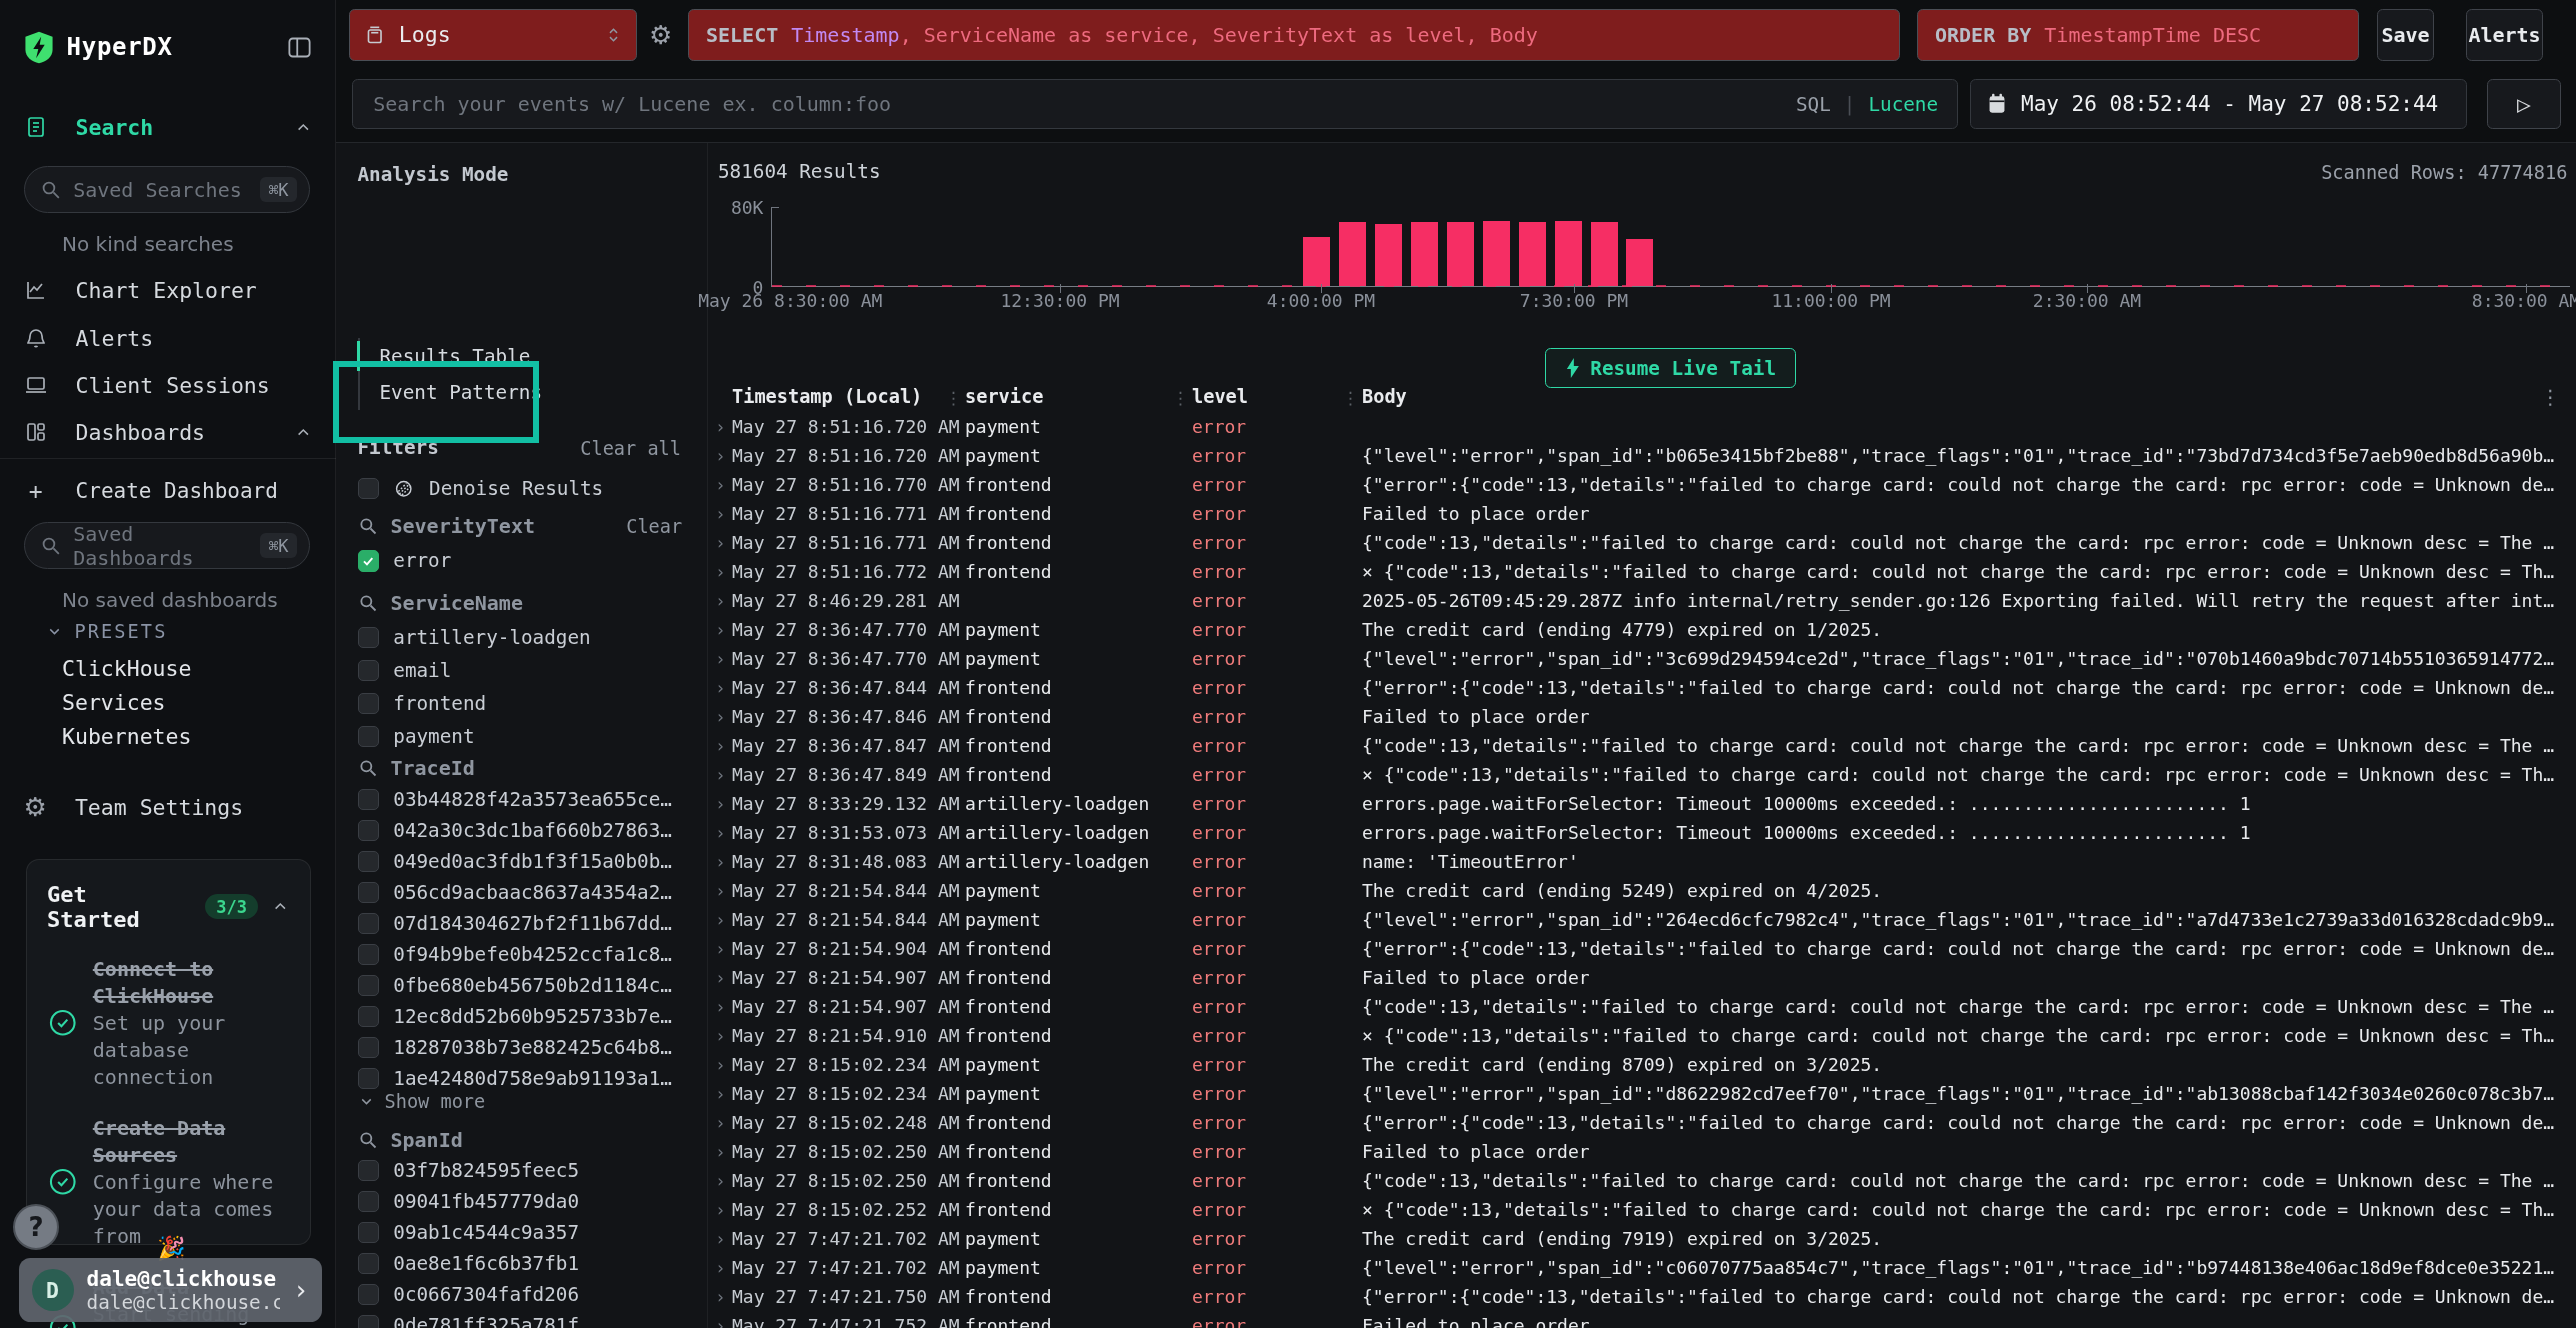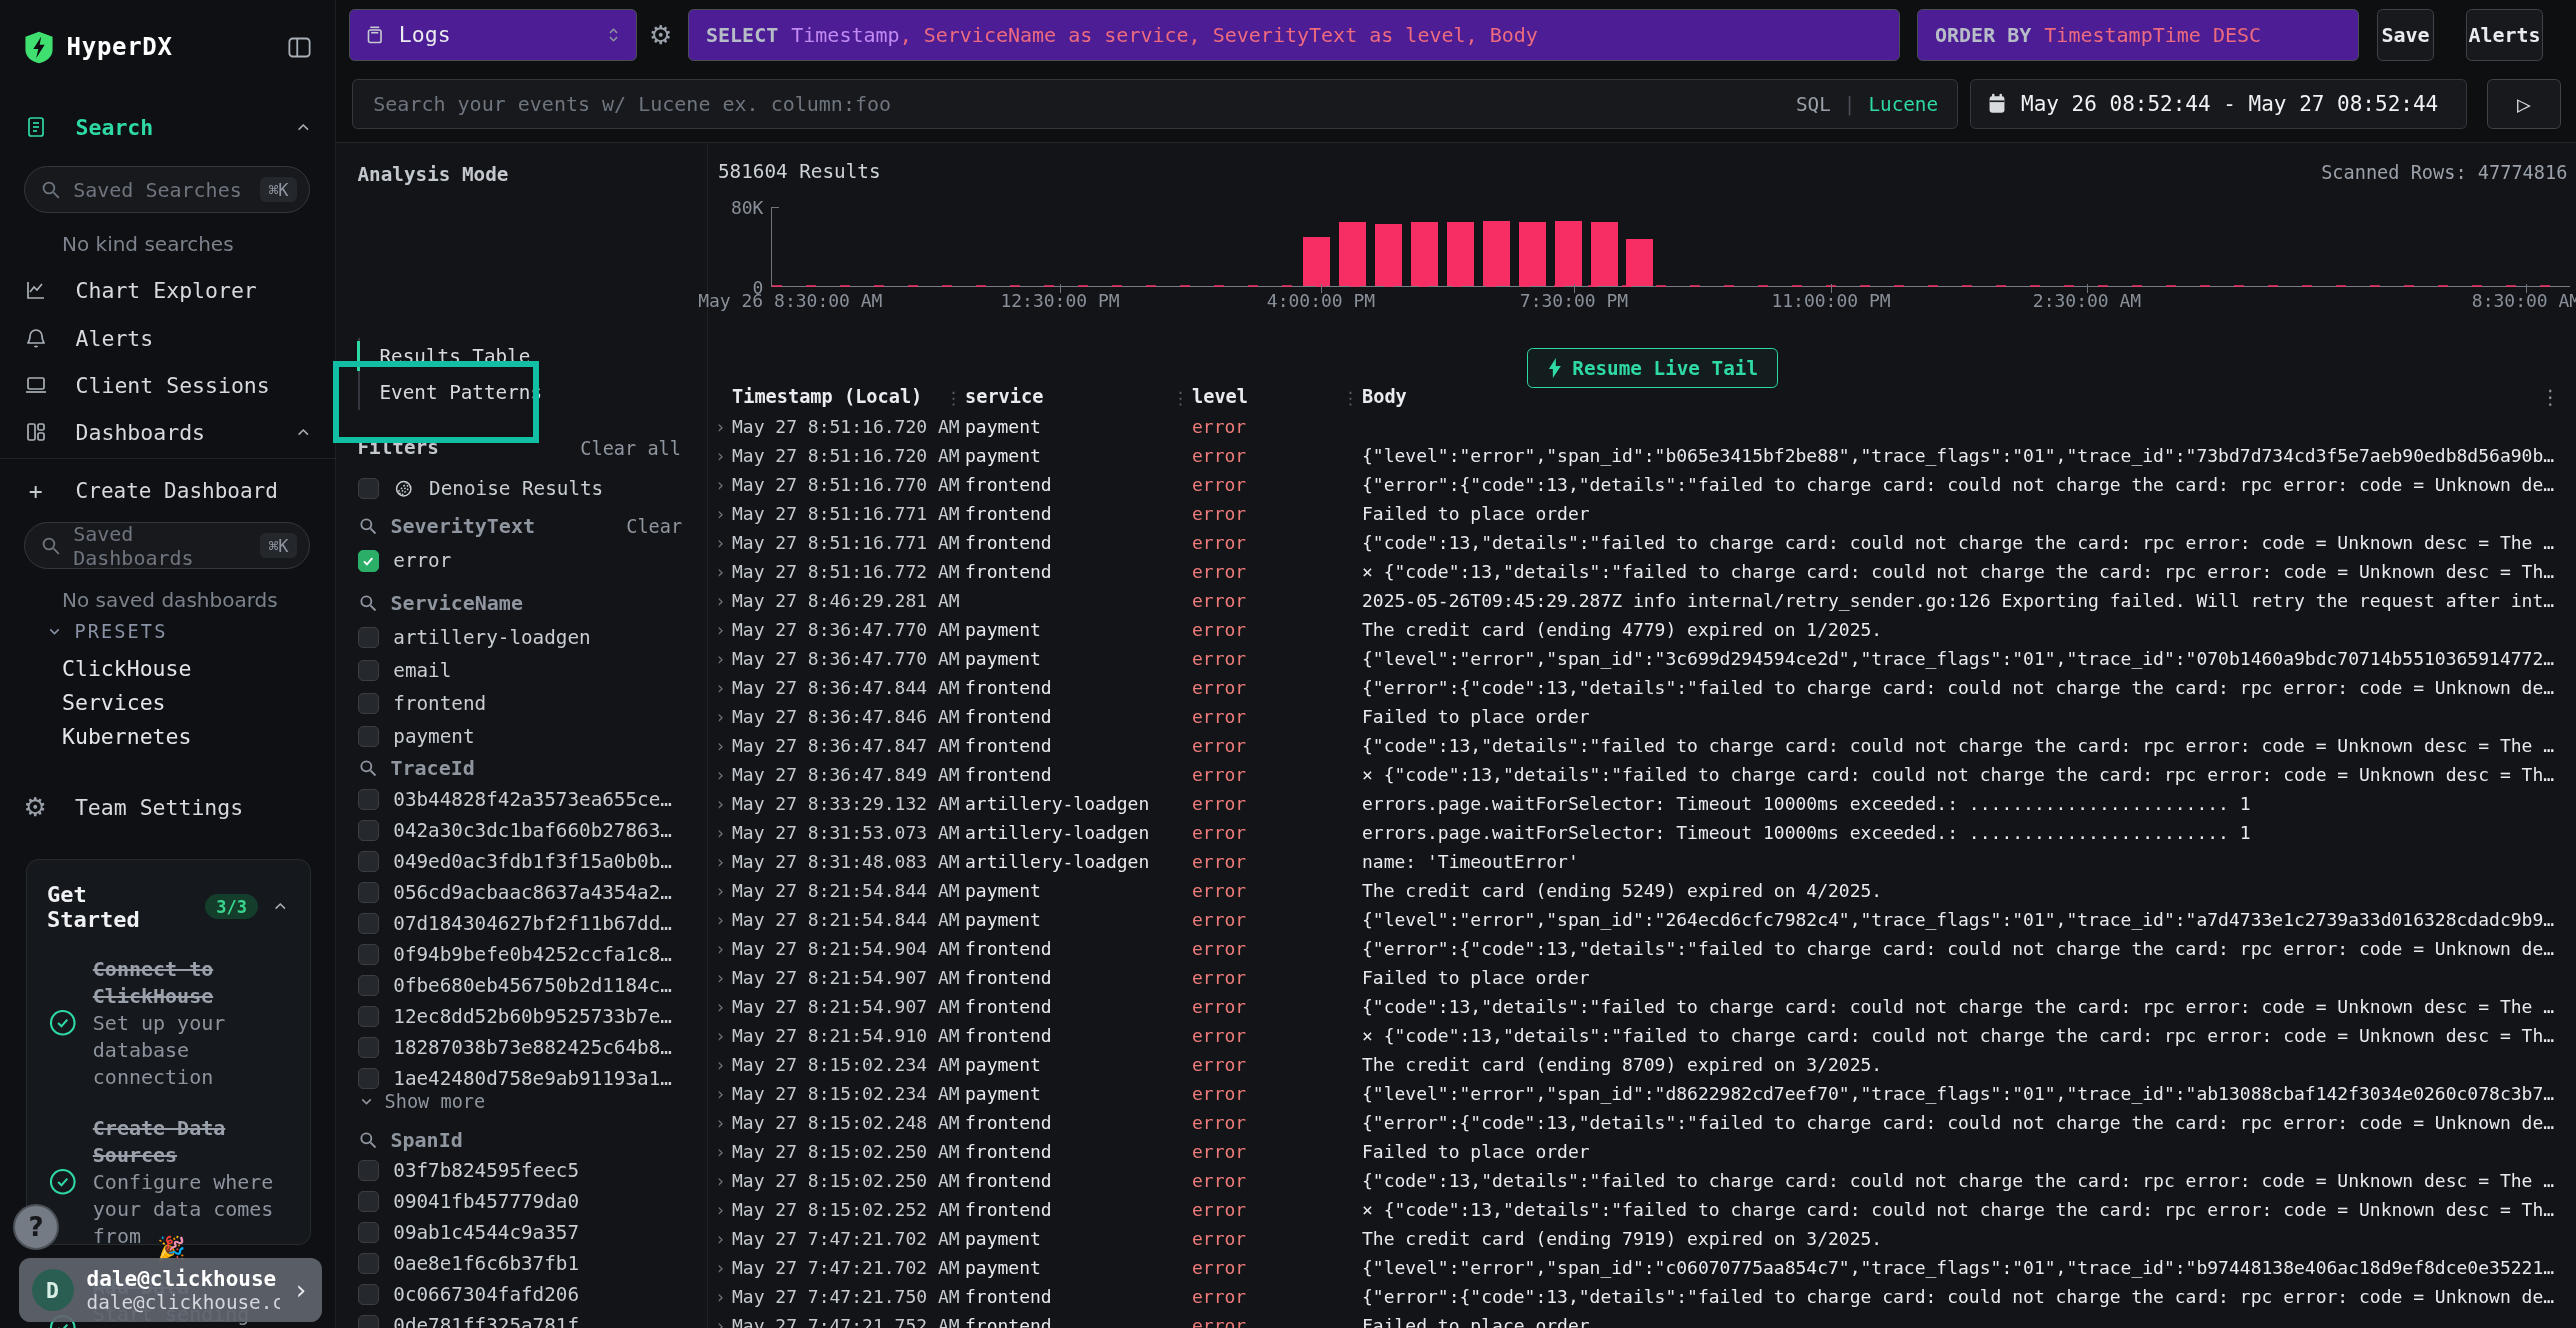--- a/index.html
+++ b/index.html
@@ -34,21 +34,21 @@
   #confetti{position:absolute;left:157px;top:1235px;font-size:23px;z-index:40;font-family:"DejaVu Sans",sans-serif;}
   #help-btn{position:absolute;left:13px;top:1204px;width:46px;height:46px;border-radius:50%;background:#757b84;border:2.9px solid #4c5158;color:#16181c;font-weight:bold;font-size:26px;display:flex;align-items:center;justify-content:center;z-index:60;}
   #user-pill{position:absolute;left:18.6px;top:1258px;width:303px;height:64px;background:rgba(96,101,110,.92);border-radius:11.4px;display:flex;align-items:center;padding:0 13px;gap:13px;z-index:50;}
   #user-avatar{width:42px;height:42px;border-radius:50%;background:#2b5e52;color:#d8efe6;font-size:21.5px;font-weight:bold;display:flex;align-items:center;justify-content:center;flex:0 0 auto;}
   .user-email{font-size:21px;font-weight:bold;color:#fff;white-space:nowrap;overflow:hidden;}
   .user-sub{font-size:19.3px;color:#d4d7db;white-space:nowrap;overflow:hidden;}
   .user-chev{color:#e9ebee;font-size:26px;flex:0 0 auto;}
 
   
   #topbar{position:absolute;left:336px;top:0;width:2240px;height:143px;background:#0d0f11;border-bottom:0.7px solid #24272b;}
-  .inputbox{position:absolute;background:#4c1d95;border:1.4px solid #4a4e55;border-radius:5.7px;display:flex;align-items:center;font-size:20px;}
+  .inputbox{position:absolute;background:#7f1d1d;border:1.4px solid #4a4e55;border-radius:5.7px;display:flex;align-items:center;font-size:20px;}
   .kw{color:#b7bdc6;font-weight:bold;margin-right:13px;}
   .purple{color:#c289f2;}
   .pink{color:#ee6a7f;white-space:nowrap;overflow:hidden;}
   .btn{position:absolute;background:#17191d;border:1.4px solid #3f434a;border-radius:5.7px;color:#e9ebee;font-weight:bold;font-size:20px;display:flex;align-items:center;justify-content:center;}
   #lucene-input{border:1.4px solid #34383e;background:#17191d;}
   #lucene-input input{flex:1;background:transparent;border:0;outline:none;color:#9ba1aa;font-size:20px;font-family:inherit;}
   #lucene-input input::placeholder{color:#6f757e;}
   .lang-toggle{display:flex;gap:13px;align-items:center;font-size:19.3px;margin-left:14.3px;}
   .lang-sql{color:#9ba1aa;}
   .lang-div{color:#4a4e55;}
@@ -78,21 +78,21 @@
   #scanned{position:absolute;right:8.6px;top:18.6px;font-size:18.6px;color:#9ba1aa;}
   #chart{position:absolute;left:63px;top:64px;width:1799px;height:80px;border-left:1.4px solid #6f757e;border-bottom:1.4px solid #777d85;}
   #chart .ylab{position:absolute;font-size:18px;color:#8a909a;transform:translate(-100%,-50%);}
   #chart .ytick{position:absolute;left:-1.4px;width:8.6px;height:1.4px;background:#6f757e;}
   #chart-bars{position:absolute;left:0;top:0;width:100%;height:100%;}
   .bar{position:absolute;bottom:0;width:27px;background:#f62e64;}
   .baseline-dashes{position:absolute;left:0;right:0;bottom:-1.4px;height:2.9px;background:repeating-linear-gradient(90deg,rgba(246,46,100,.75) 0 10px,transparent 10px 34px);}
   #chart-ticks{position:absolute;left:63px;top:147px;width:1799px;height:29px;}
   .xtick{position:absolute;transform:translateX(-50%);font-size:18px;color:#8a909a;white-space:nowrap;}
   .xmark{position:absolute;top:-5.7px;width:1.4px;height:8.6px;background:#6f757e;}
-  #live-tail{position:absolute;left:819px;top:205px;height:40px;padding:0 18.6px;border:1.4px solid #2fd9a6;border-radius:5.7px;background:rgba(47,217,166,.05);color:#2fd9a6;font-size:19.3px;font-weight:bold;display:flex;align-items:center;gap:10px;}
+  #live-tail{position:absolute;left:837px;top:205px;height:40px;padding:0 18.6px;border:1.4px solid #2fd9a6;border-radius:5.7px;background:rgba(47,217,166,.05);color:#2fd9a6;font-size:19.3px;font-weight:bold;display:flex;align-items:center;gap:10px;}
   #thead{position:absolute;left:0;top:238px;width:1868px;height:31.5px;display:flex;align-items:center;font-size:18.6px;font-weight:bold;color:#e9ebee;}
   #thead .hc{position:relative;white-space:nowrap;}
   .dots{position:absolute;left:-20px;top:1.4px;color:#5a6066;font-weight:normal;font-size:17px;}
   #thead .kebab{position:absolute;right:15.7px;color:#8f96a0;font-weight:normal;font-size:20px;}
   #tbody{position:absolute;left:0;top:269px;width:1868px;}
   .trow{height:29px;display:flex;align-items:center;font-size:18px;}
   .c-chev{width:24px;padding-left:7.2px;color:#6f757e;font-size:17px;}
   .c-ts{width:233px;color:#c6cbd1;white-space:nowrap;overflow:hidden;}
   .c-svc{width:227px;color:#e8eaed;white-space:nowrap;overflow:hidden;}
   .c-lvl{width:170px;color:#ef7b7b;white-space:nowrap;overflow:hidden;}

